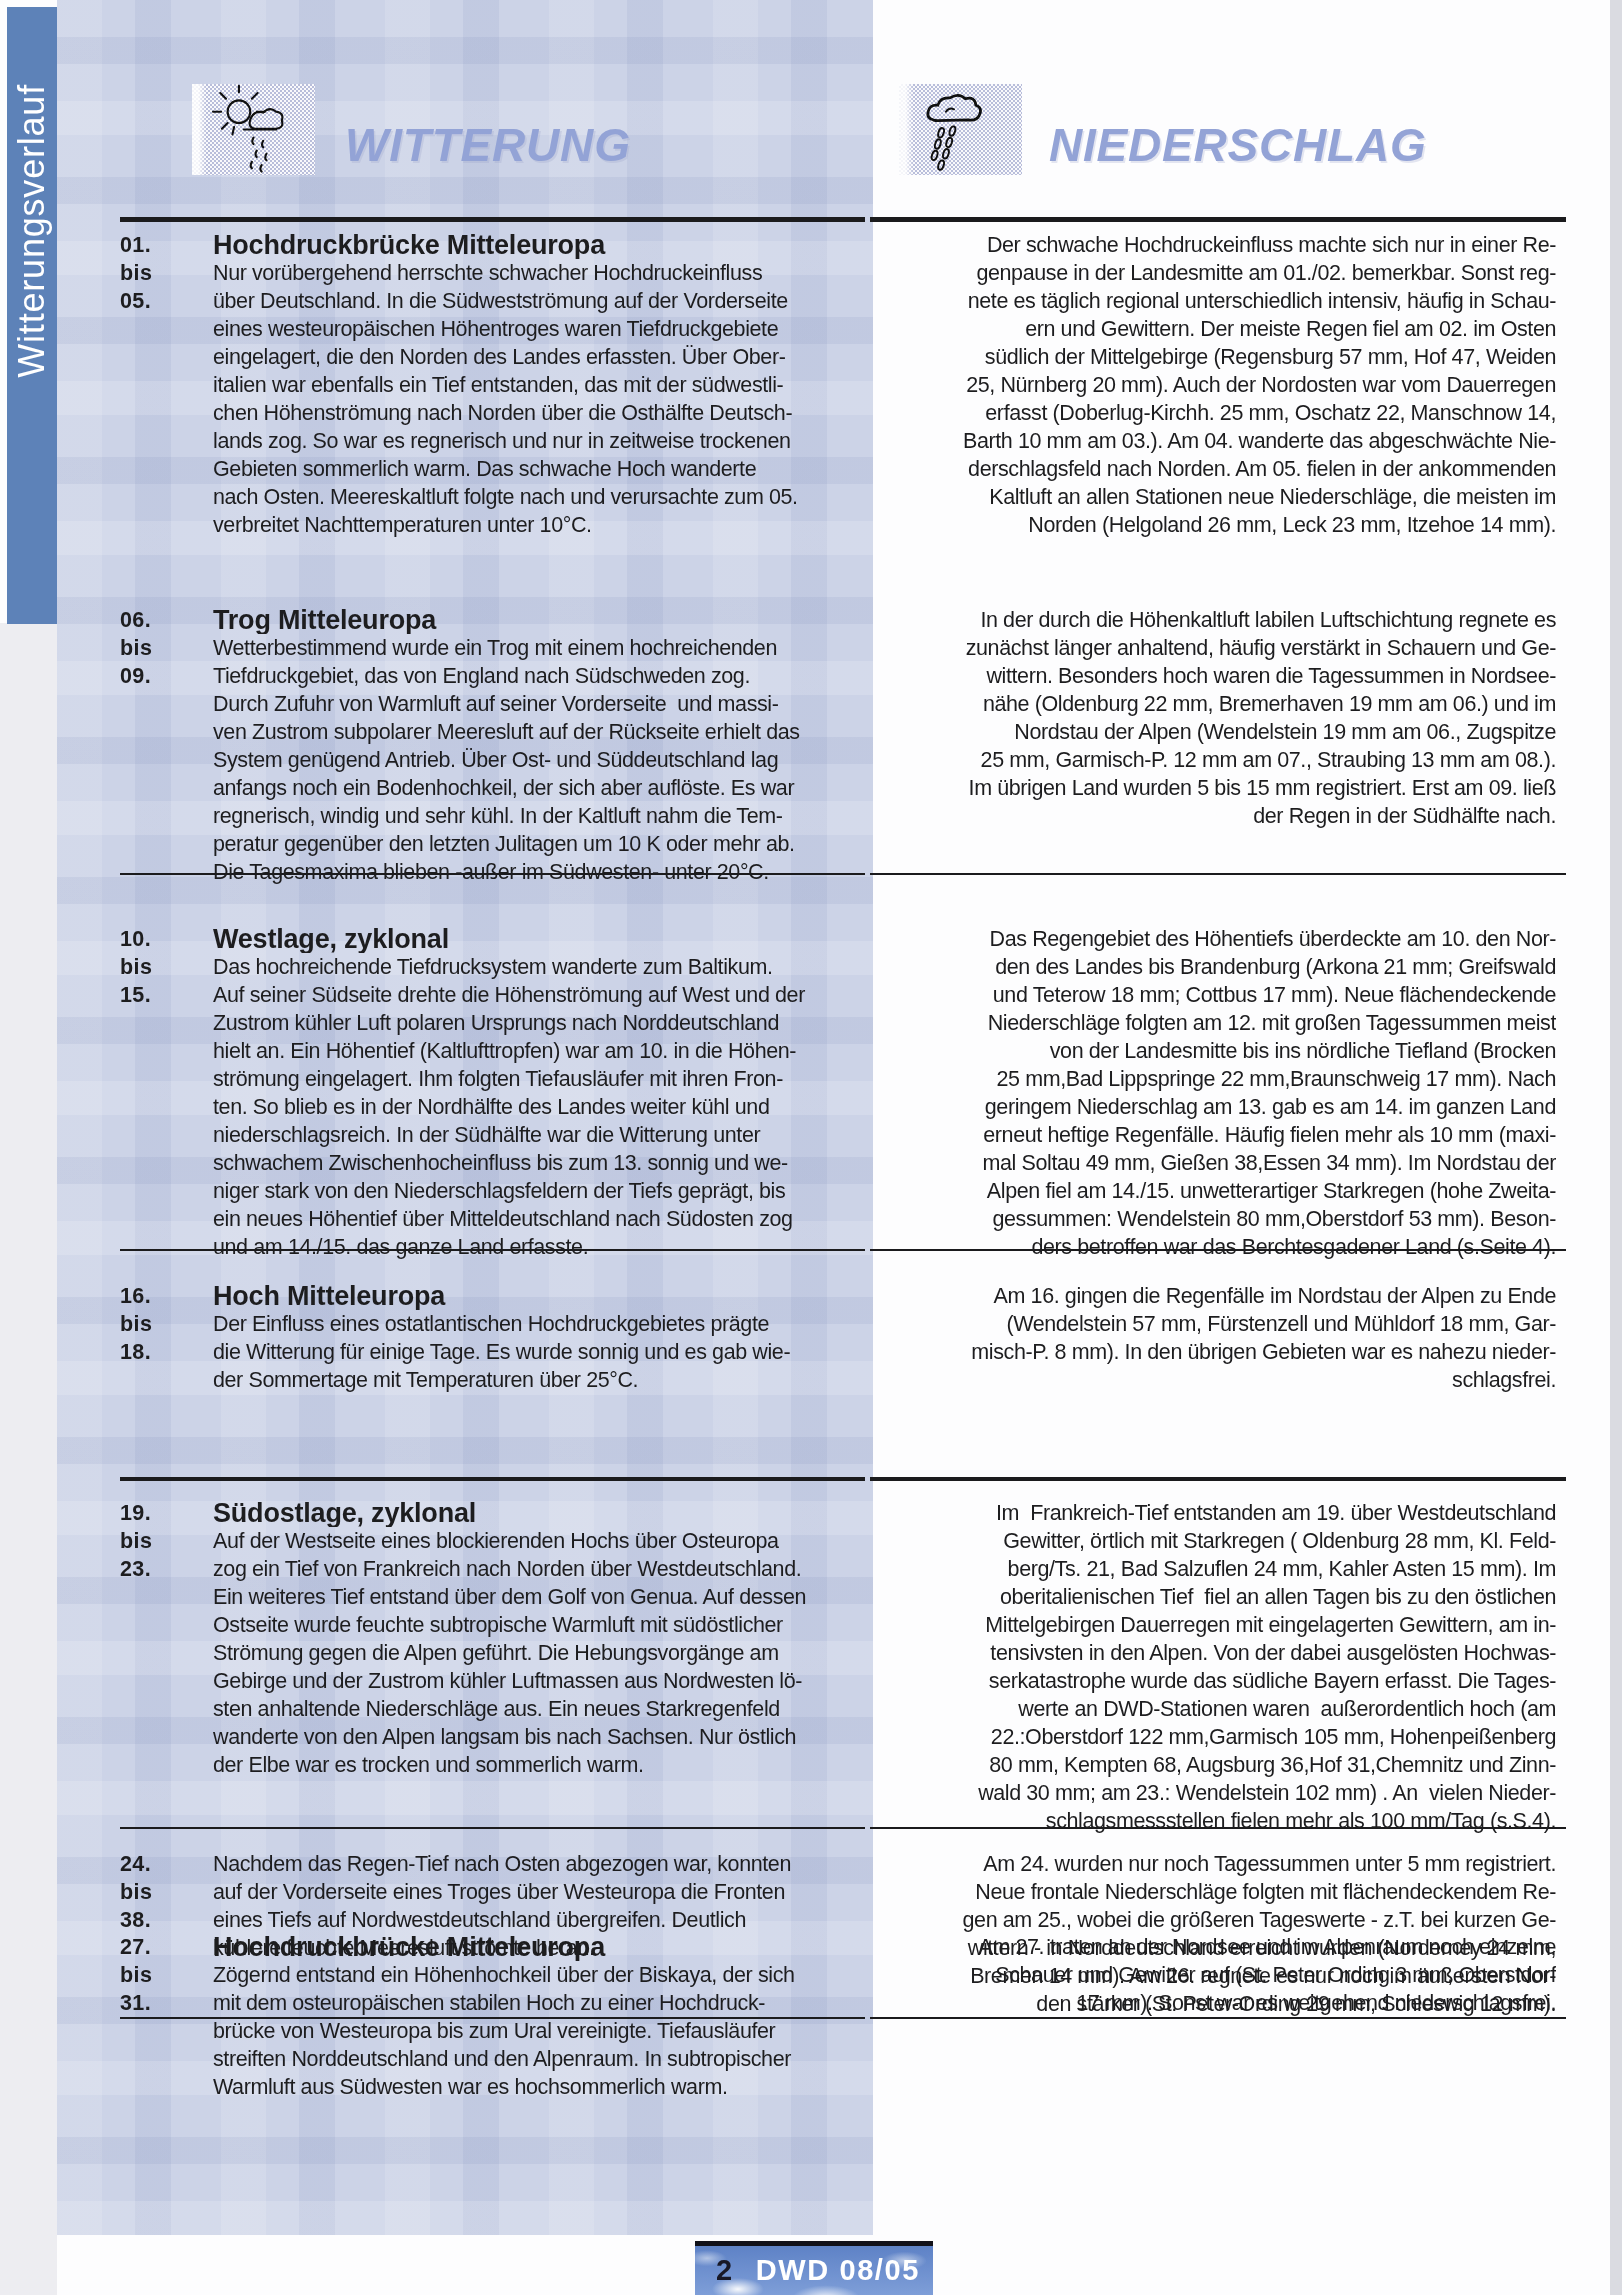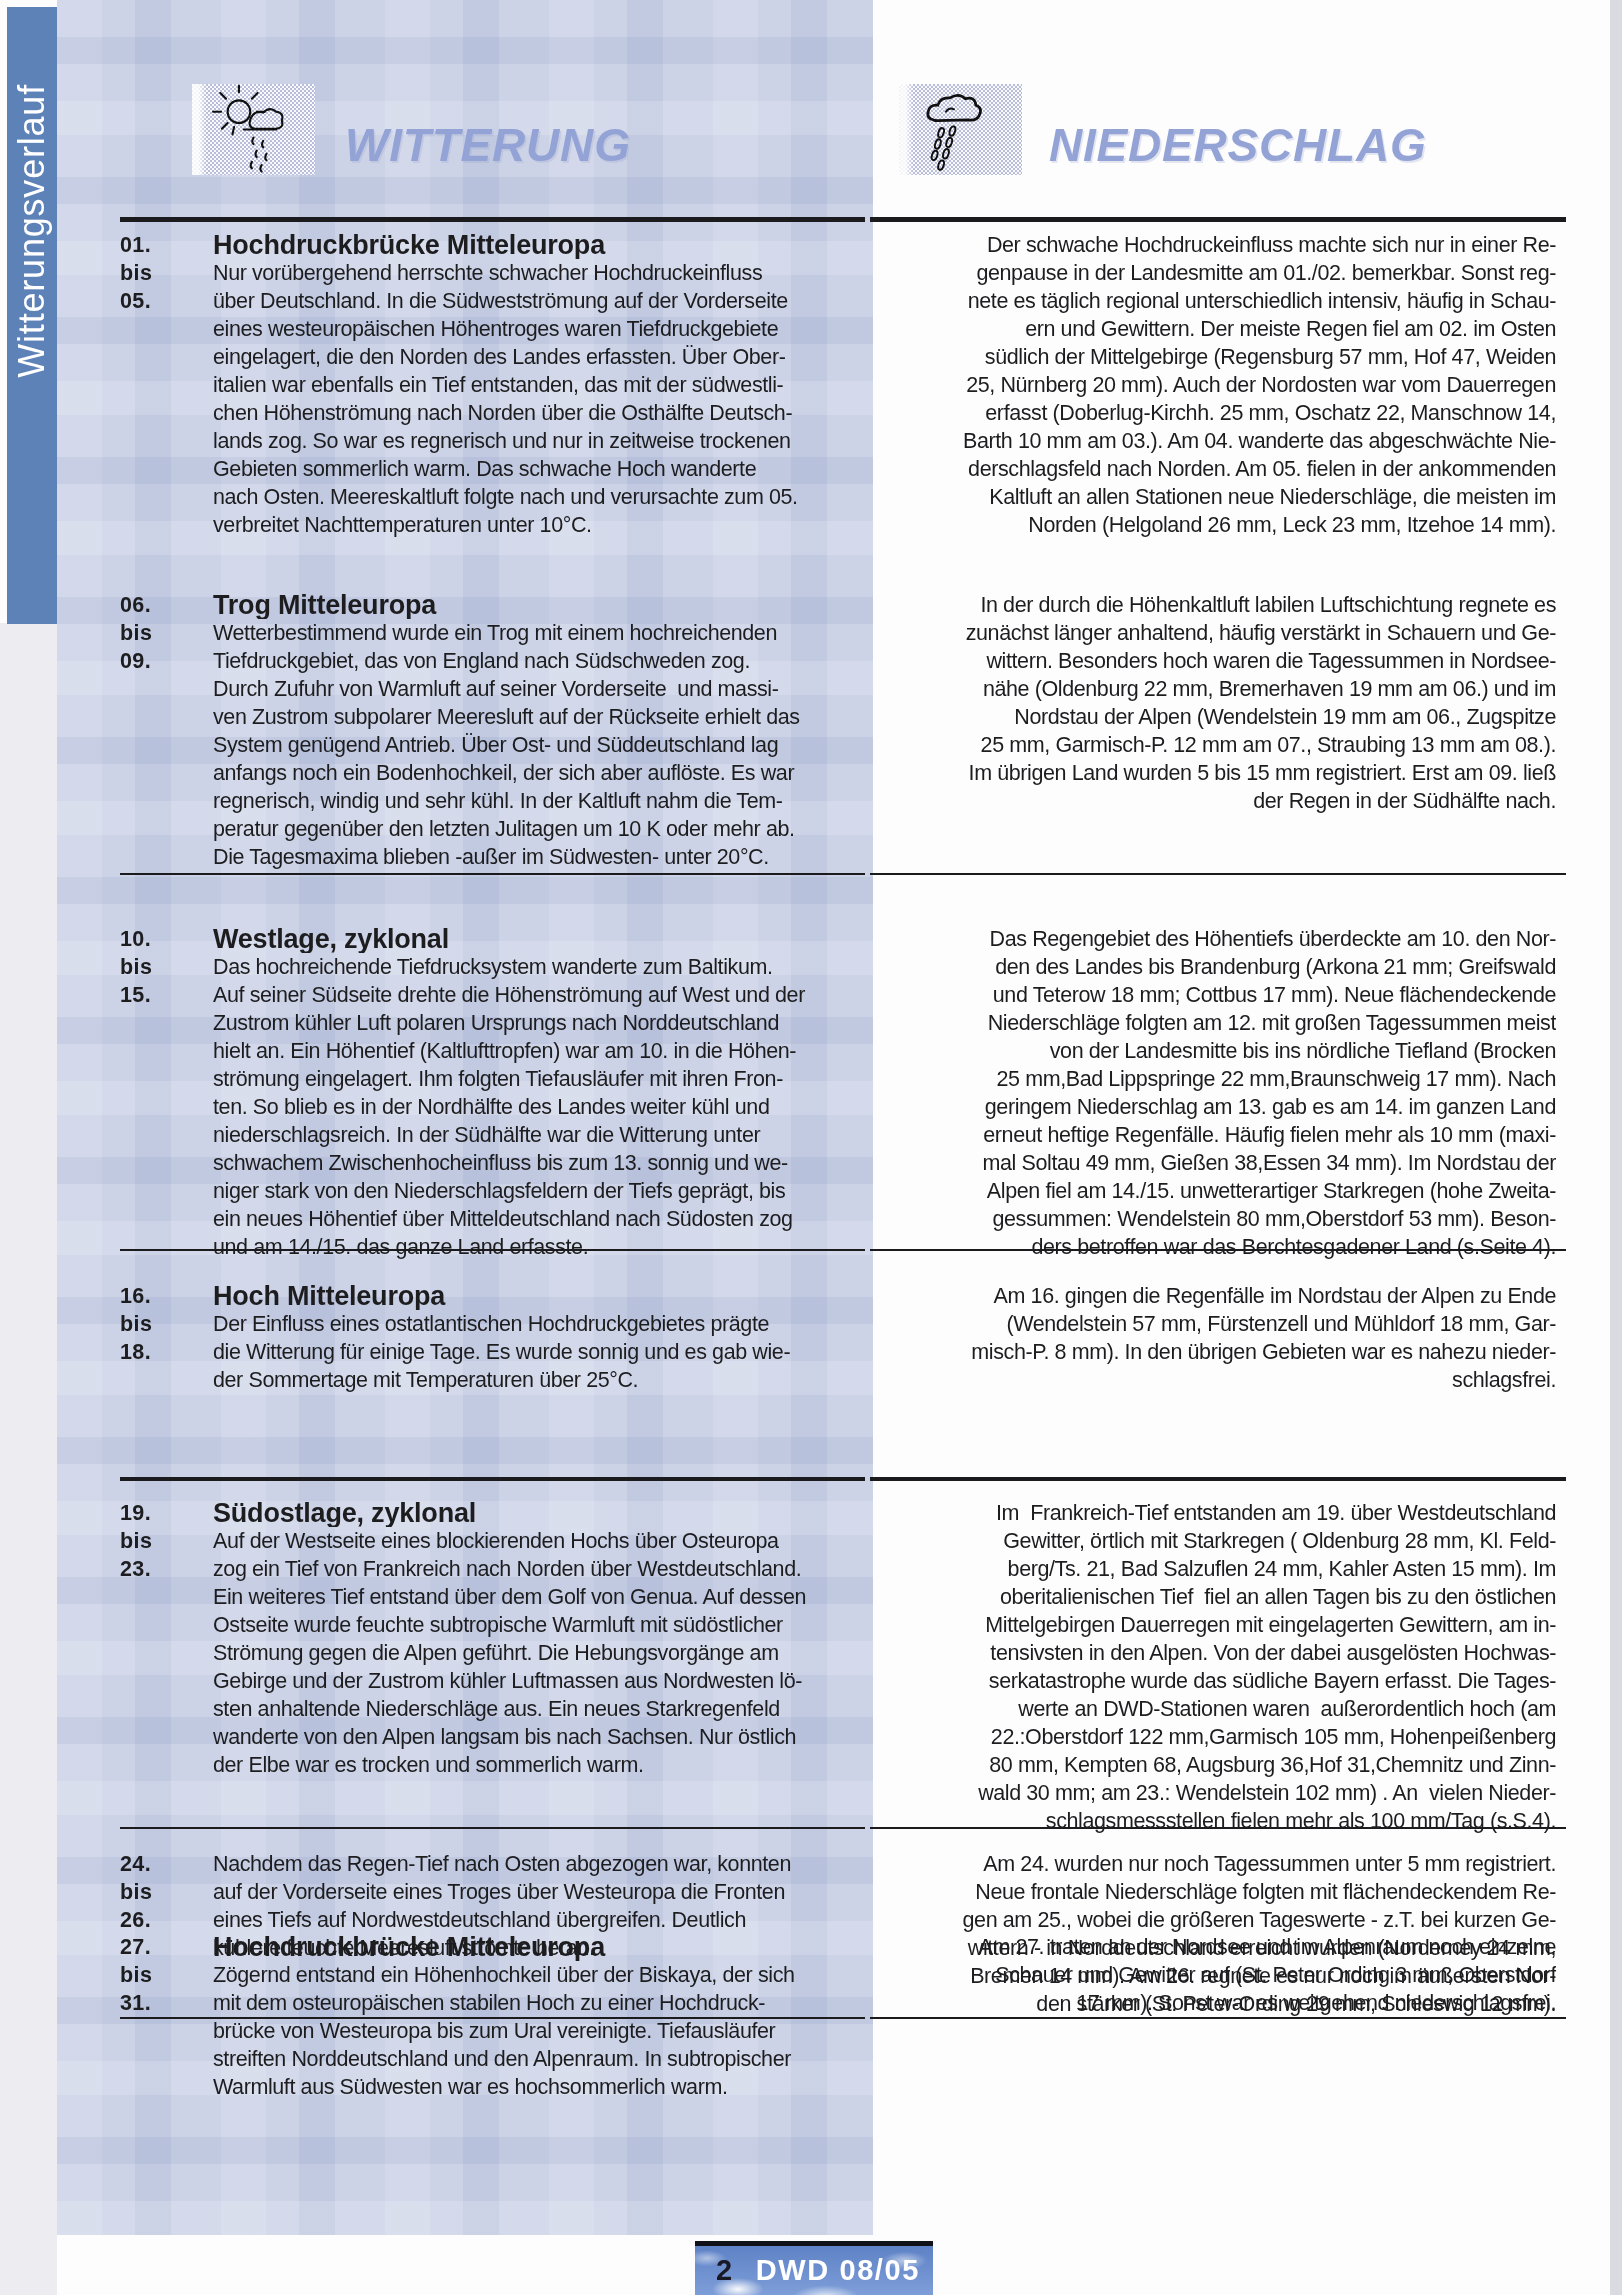--- a/index.html
+++ b/index.html
@@ -138,21 +138,21 @@
 ern und Gewittern. Der meiste Regen fiel am 02. im Osten
 südlich der Mittelgebirge (Regensburg 57 mm, Hof 47, Weiden
 25, Nürnberg 20 mm). Auch der Nordosten war vom Dauerregen
 erfasst (Doberlug-Kirchh. 25 mm, Oschatz 22, Manschnow 14,
 Barth 10 mm am 03.). Am 04. wanderte das abgeschwächte Nie-
 derschlagsfeld nach Norden. Am 05. fielen in der ankommenden
 Kaltluft an allen Stationen neue Niederschläge, die meisten im
 Norden (Helgoland 26 mm, Leck 23 mm, Itzehoe 14 mm).</div>
   </div>
 
-  <div class="row" style="top:591px;">
+  <div class="row" style="top:606px;">
     <div class="date">
       <span>06.</span>
       <span>bis</span>
       <span>09.</span>
     </div>
     <div class="wcol">
       <div class="btitle">Trog Mitteleuropa</div>
       <div class="btext">Wetterbestimmend wurde ein Trog mit einem hochreichenden
 Tiefdruckgebiet, das von England nach Südschweden zog.
 Durch Zufuhr von Warmluft auf seiner Vorderseite  und massi-
@@ -254,21 +254,21 @@
 22.:Oberstdorf 122 mm,Garmisch 105 mm, Hohenpeißenberg
 80 mm, Kempten 68, Augsburg 36,Hof 31,Chemnitz und Zinn-
 wald 30 mm; am 23.: Wendelstein 102 mm) . An  vielen Nieder-
 schlagsmessstellen fielen mehr als 100 mm/Tag (s.S.4).</div>
   </div>
 
   <div class="row" style="top:1850px;">
     <div class="date">
       <span>24.</span>
       <span>bis</span>
-      <span>26.</span>
+      <span>38.</span>
     </div>
     <div class="wcol">
       <div class="btext">Nachdem das Regen-Tief nach Osten abgezogen war, konnten
 auf der Vorderseite eines Troges über Westeuropa die Fronten
 eines Tiefs auf Nordwestdeutschland übergreifen. Deutlich
 kühlere feuchte Meeresluft strömte heran.</div>
     </div>
     <div class="ncol btext">Am 24. wurden nur noch Tagessummen unter 5 mm registriert.
 Neue frontale Niederschläge folgten mit flächendeckendem Re-
 gen am 25., wobei die größeren Tageswerte - z.T. bei kurzen Ge-

